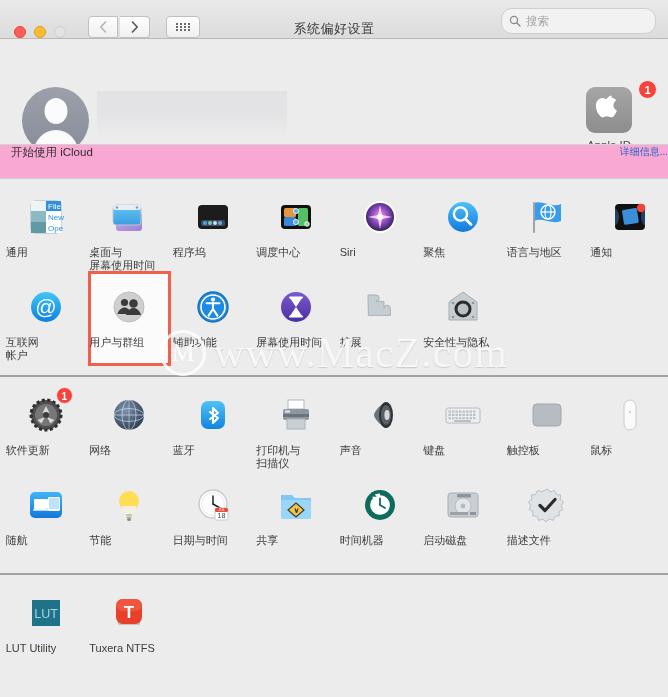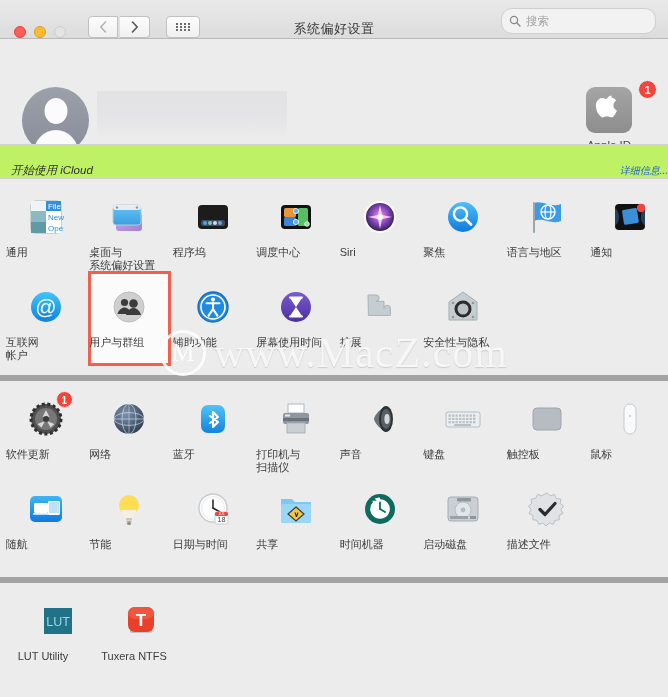--- a/index.html
+++ b/index.html
@@ -189,47 +189,46 @@
   #appleid .label {
     margin-top: 6px;
     font-size: 11.5px;
     color: #4a4a4a;
   }
 
   
   #icloudbar {
     position: relative;
     height: 33px;
-    background: #bef264;
+    background: #f9a8d4;
     border-top: 1px solid #d2d2d2;
     border-bottom: 1px solid #cfcfcf;
     display: flex;
-    align-items: flex-end;
-    font-style: italic;
+    align-items: flex-start;
   }
   #icloud-text {
     margin-left: 11px;
     font-size: 11.5px;
     color: #2e2e2e;
   }
   #icloud-link {
     position: absolute;
     right: 0;
     font-size: 10px;
     color: #2163c9;
     cursor: pointer;
   }
 
   
   .pane-section {
     background: #ececec;
     padding: 10px 0 6px 0;
-    border-bottom: 6px solid #a3a3a3;
-  }
-  .pane-section.last { border-bottom: none; padding-left: 12px; }
+    border-bottom: 2px solid #a3a3a3;
+  }
+  .pane-section.last { border-bottom: none; }
   .pane-row {
     display: grid;
     grid-template-columns: repeat(8, 83.5px);
     justify-content: start;
     padding-left: 4px;
   }
   .pane {
     position: relative;
     height: 90px;
     display: flex;
@@ -431,21 +430,21 @@
                   <stop offset="1" stop-color="#3a9fe0"></stop>
               </linearGradient>
             </defs>
             <rect x="6" y="10" width="28" height="20" rx="3" fill="url(#bluegrad)" stroke="#bfc9cf" stroke-width="1"></rect>
             <rect x="6" y="10" width="28" height="5" rx="3" fill="#e7eef3"></rect>
             <circle cx="10" cy="12.5" r="1.2" fill="#8a9aa5"></circle>
             <circle cx="30" cy="12.5" r="1.2" fill="#8a9aa5"></circle>
           </svg>
         </div>
         <div class="caption">桌面与
-系统偏好设置</div>
+屏幕使用时间</div>
       </div>
 
       <div class="pane">
         <div class="icon-wrap">
           <svg width="44" height="44" viewBox="0 0 44 44">
             <rect x="7" y="10" width="30" height="24" rx="4" fill="#1c1c1c"></rect>
             <rect x="10" y="25" width="24" height="6" rx="2" fill="#3c4e66"></rect>
             <circle cx="14" cy="28" r="2" fill="#4aa3e0"></circle>
             <circle cx="19" cy="28" r="2" fill="#7dc8a8"></circle>
             <circle cx="24" cy="28" r="2" fill="#d8d8d8"></circle>

